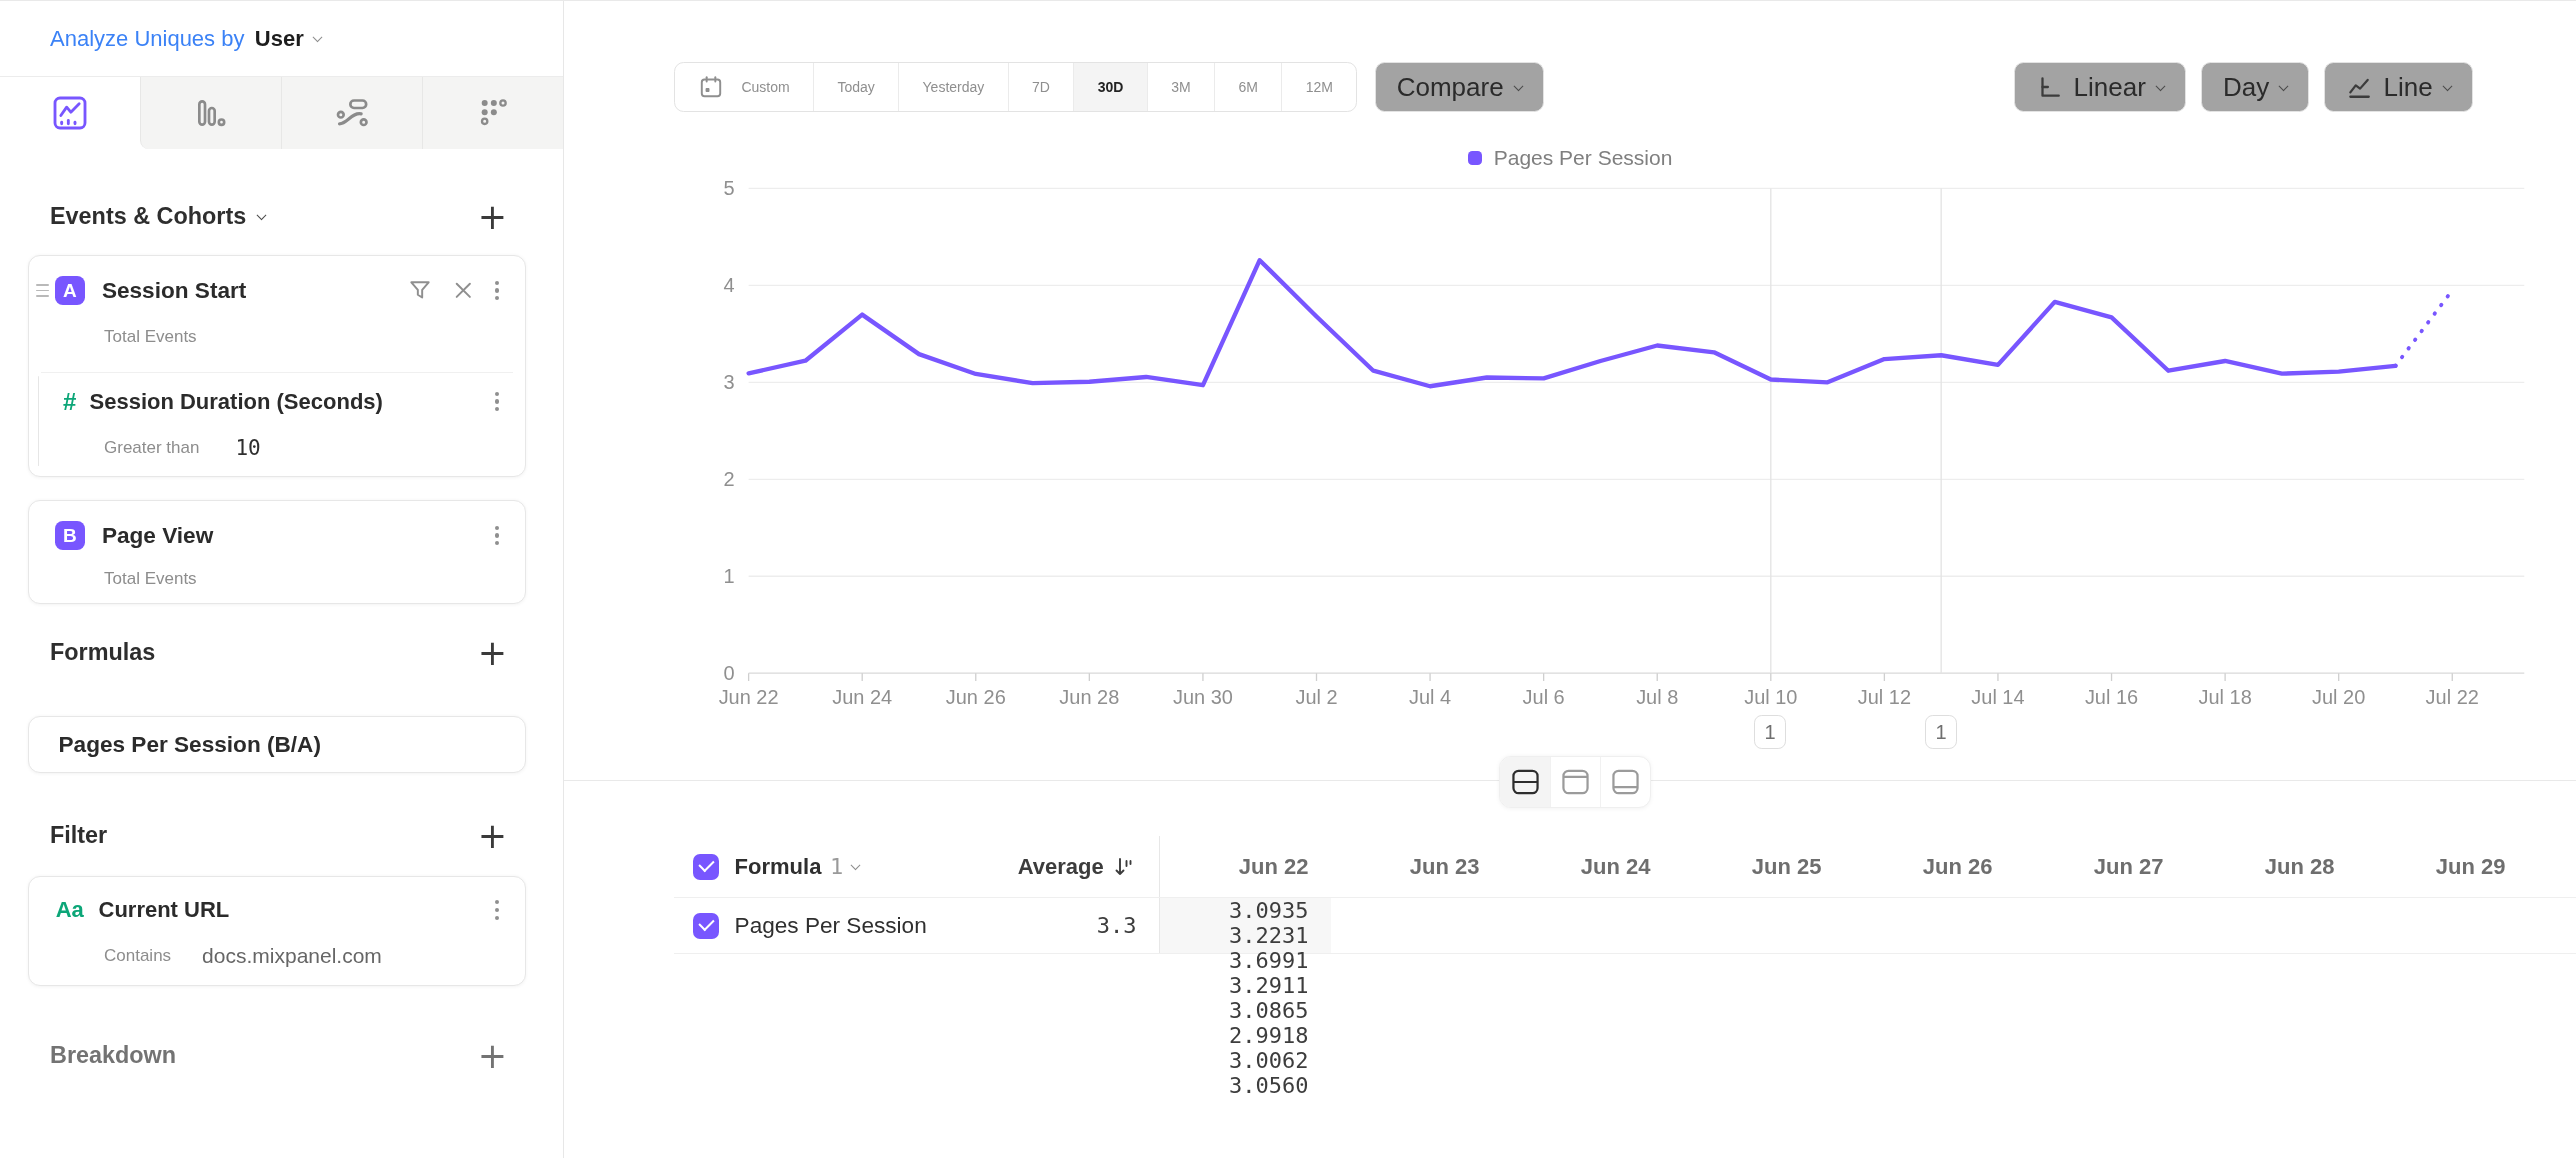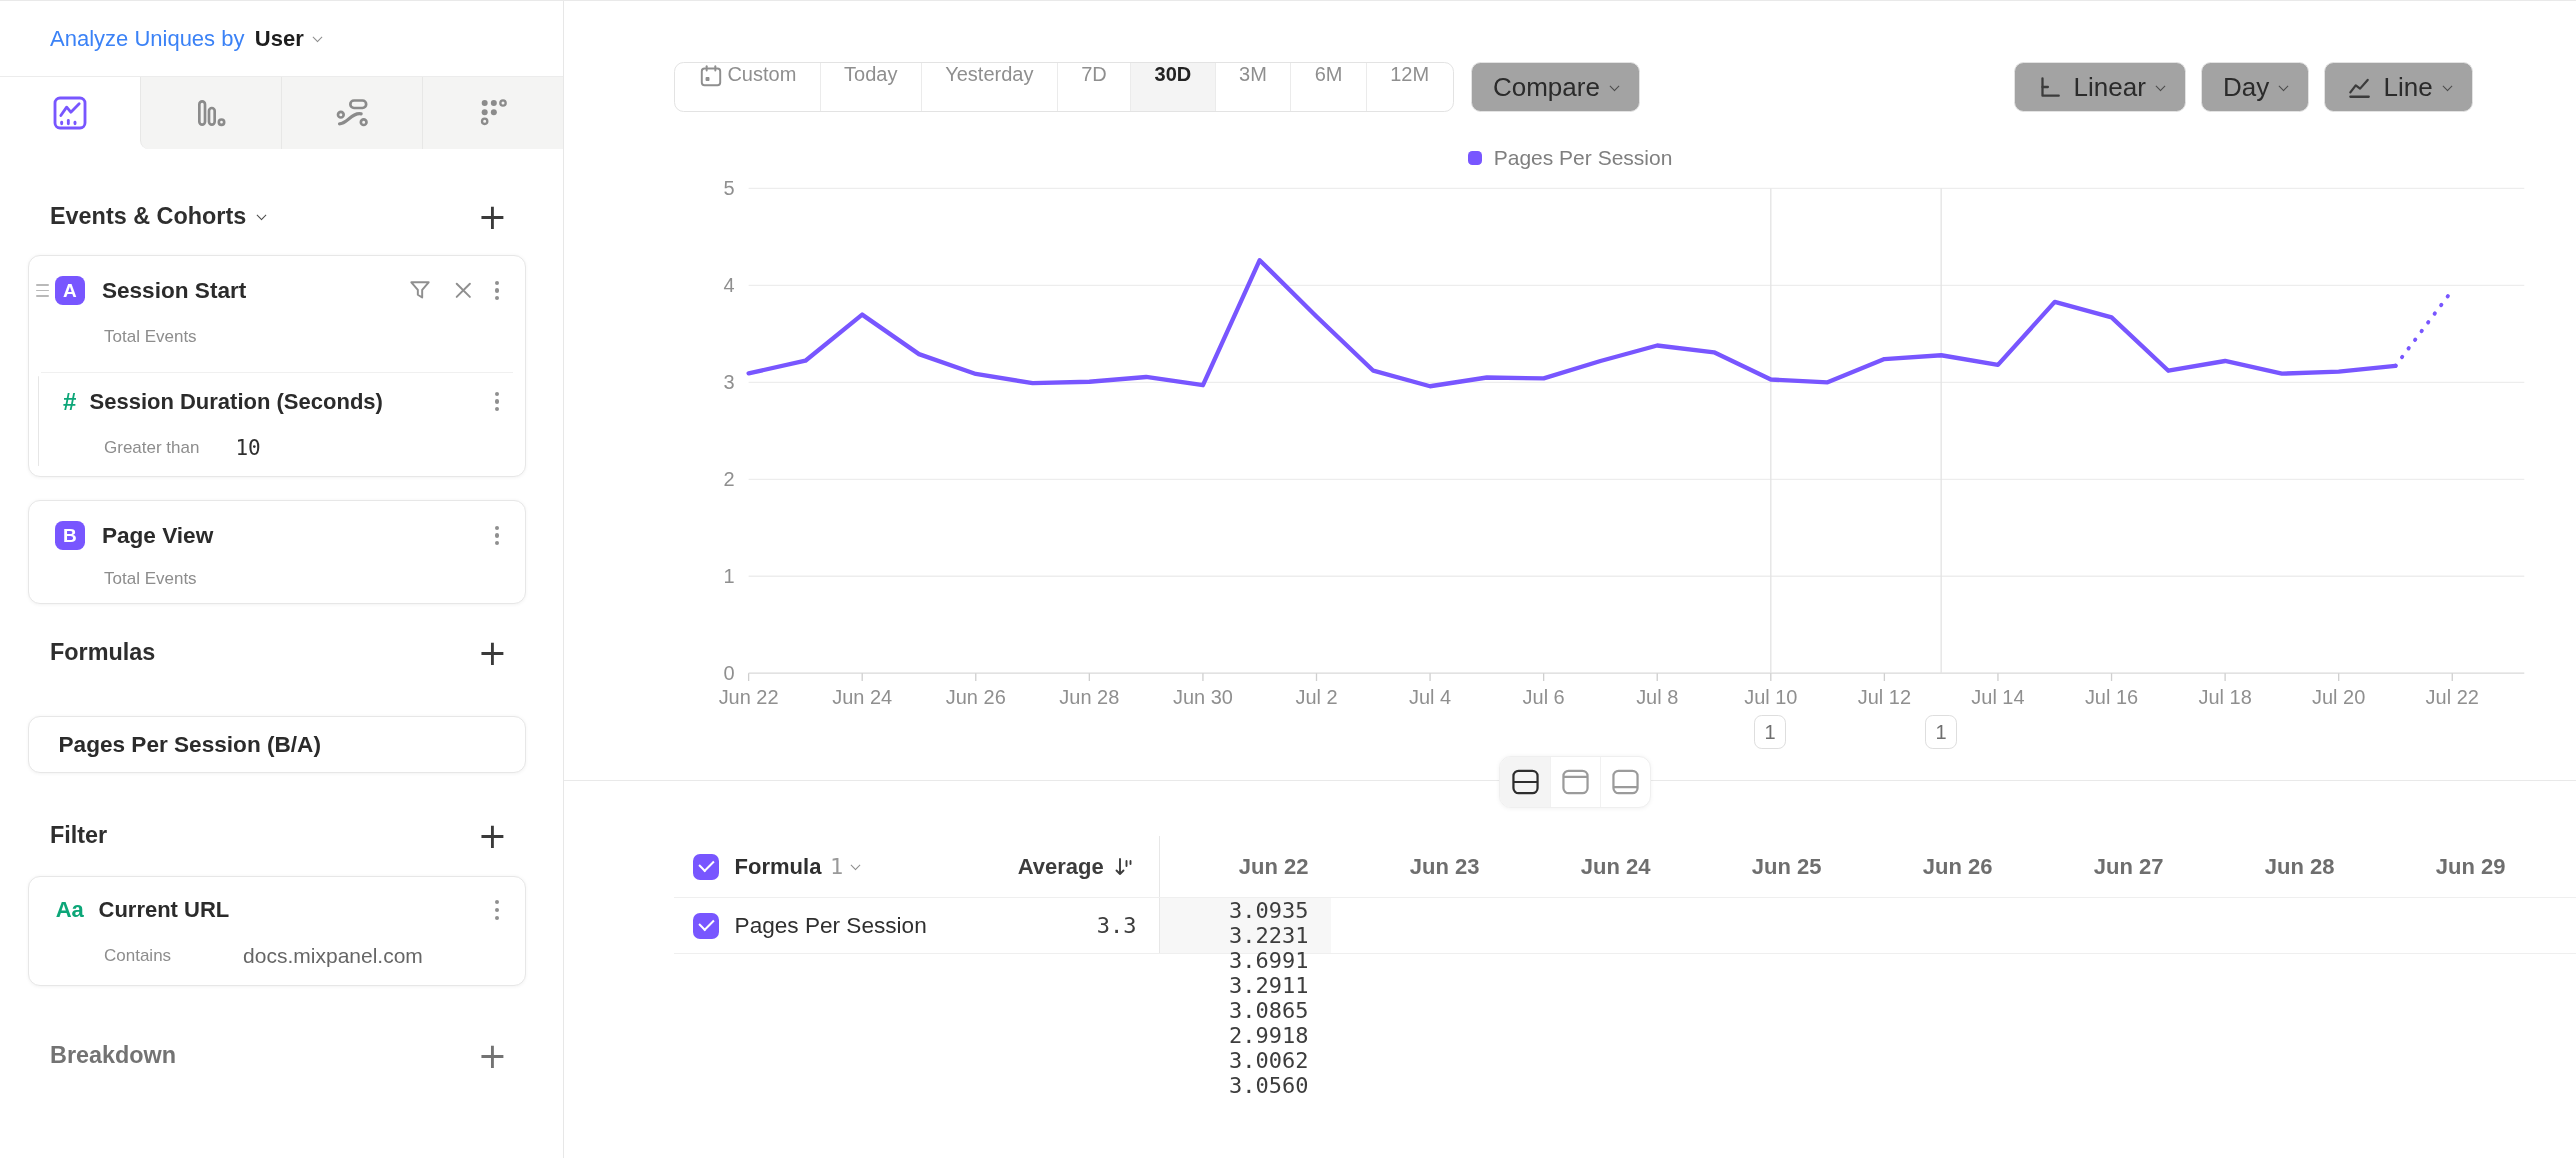--- a/index.html
+++ b/index.html
@@ -43,21 +43,21 @@
   .aa-icon { color:#0ca678; font-size:22px; font-weight:700; width:29.5px; text-align:center; }
   .mono { font-family:"DejaVu Sans Mono", monospace; }
   .accent-line { position:absolute; left:8.7px; top:120px; bottom:10.4px; width:1.7px; background:#e6e6e6; border-radius:1.7px; }
   .card-divider { position:absolute; left:12px; right:12px; top:116px; height:0.9px; background:#f0f0f0; }
 
   
   .main { position:absolute; left:564px; top:0; width:2012px; height:1159px; }
   .toolbar { position:absolute; top:61px; left:110px; right:103px; display:flex; justify-content:space-between; align-items:center; }
   .tb-left, .tb-right { display:flex; align-items:center; }
   .segmented { display:flex; border:1.3px solid #e3e3e3; border-radius:9.6px; height:50px; overflow:hidden; background:#fff; }
-  .seg { display:flex; align-items:flex-start; gap:3px; padding:0 23.4px; font-size:20px; color:#8f8f8f; border-left:0.9px solid #ebebeb; cursor:pointer; white-space:nowrap; }
+  .seg { display:flex; align-items:center; gap:17px; padding:0 23.4px; font-size:14px; color:#8f8f8f; border-left:0.9px solid #ebebeb; cursor:pointer; white-space:nowrap; }
   .seg:first-child { border-left:none; }
   .seg.active { color:#232323; background:#f4f4f4; font-weight:600; }
   .btn { display:flex; align-items:center; gap:11.3px; border:1.3px solid #e3e3e3; border-radius:9.6px; height:50px; padding:0 21px; font-size:26px; color:#2b2b2b; background:#a3a3a3; cursor:pointer; white-space:nowrap; }
   .tb-left .btn { margin-left:17.4px; }
   .tb-right .btn { margin-left:14.8px; }
 
   .legend { position:absolute; top:145px; left:0; right:0; display:flex; justify-content:center; align-items:center; gap:11.3px; }
   .legend-swatch { width:14.8px; height:14.8px; border-radius:4.3px; background:#7856ff; }
   .legend-label { font-size:21px; color:#7f7f7f; }
 
@@ -235,21 +235,21 @@
       <div class="card-row" style="top:12px; height:42px; padding:0 17.4px 0 7px;">
         <span class="aa-icon" style="margin-left:19px">Aa</span>
         <span class="ev-title" style="margin-left:14px; font-size:22px">Current URL</span>
         <span style="flex:1"></span>
         <span class="kebab">
             <i></i>
             <i></i>
             <i></i>
           </span>
       </div>
-      <div class="card-row" style="top:64px; height:29.5px; padding-left:75px;gap:41px;">
+      <div class="card-row" style="top:64px; height:29.5px; padding-left:75px;">
         <span class="sub">Contains</span>
         <span style="margin-left:31px; font-size:21px; color:#666">docs.mixpanel.com</span>
       </div>
     </div>
 
     <div class="side-heading disabled" style="top:1037px">
       <span class="title">
           <span>Breakdown</span>
         </span>
       <span class="spacer"></span>

